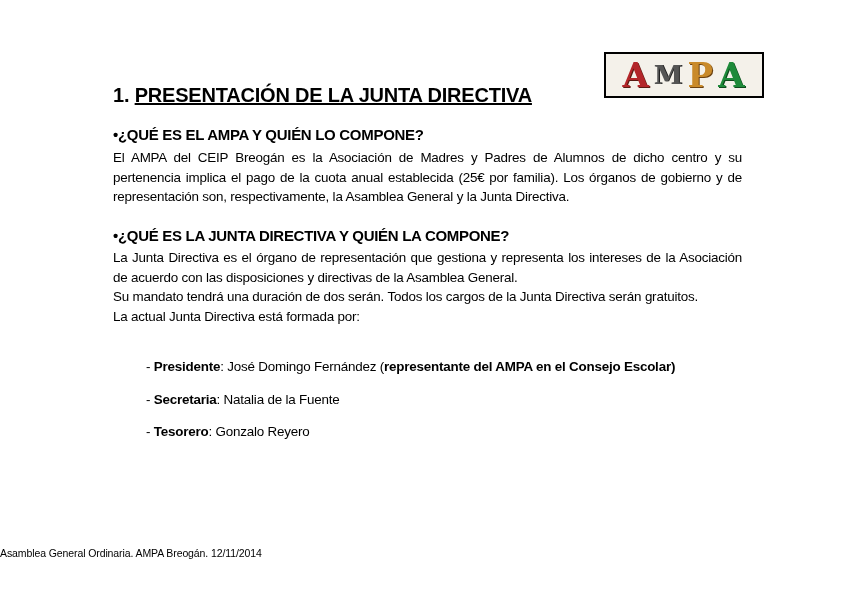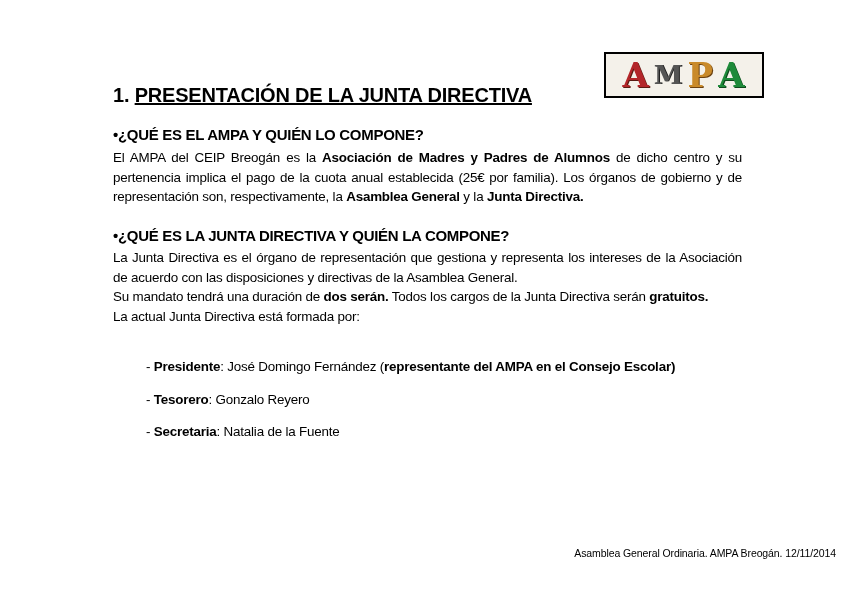--- a/index.html
+++ b/index.html
@@ -14,24 +14,24 @@
   .logo .l1 { color: #b3262a; text-shadow: 1px 1px 0 #5a1a12; }
   .logo .l2 { color: #555; font-size: 26px; text-shadow: 1px 0 0 #222; }
   .logo .l3 { color: #c98a2a; text-shadow: 1px 1px 0 #6a4010; }
   .logo .l4 { color: #1e8a3a; text-shadow: 1px 1px 0 #0d4a1c; }
   .title { position: absolute; left: 113px; top: 84px; font-size: 20px; font-weight: bold;
            white-space: nowrap; letter-spacing: -0.2px; }
   .title .u { text-decoration: underline; }
   .h2 { position: absolute; left: 113px; font-size: 15px; font-weight: bold; white-space: nowrap; letter-spacing: -0.3px; }
   .para { position: absolute; left: 113px; width: 629px; font-size: 13.4px; line-height: 19.5px;
           text-align: justify; letter-spacing: -0.2px; }
-  .para b { font-weight: bold; }
+  .para b { font-weight: normal; }
   .list { position: absolute; left: 146px; top: 345px; font-size: 13.4px; line-height: 20.5px; letter-spacing: -0.2px; }
   .list div { white-space: nowrap; margin-top: 12px; }
-  .footer { position: absolute; left: 16px; width: 820px; top: 547px; text-align: right;
+  .footer { position: absolute; left: 0; width: 820px; top: 547px; text-align: left;
             font-size: 10.5px; letter-spacing: -0.1px; }
 </style>
 </head>
 <body>
 
 <div class="page">
 
   <div class="logo">
     <span class="l1">A</span>
     <span class="l2">M</span>
@@ -53,18 +53,18 @@
   <div class="h2" style="top:227px;">•¿QUÉ ES LA JUNTA DIRECTIVA Y QUIÉN LA COMPONE?</div>
 
   <div class="para" style="top:248px;">
     <div>La Junta Directiva es el órgano de representación que gestiona y representa los intereses de la Asociación de acuerdo con las disposiciones y directivas de la Asamblea General.</div>
     <div><span>Su mandato tendrá una duración de </span><b>dos serán.</b><span> Todos los cargos de la Junta Directiva serán </span><b>gratuitos.</b></div>
     <div>La actual Junta Directiva está formada por:</div>
   </div>
 
   <div class="list">
     <div>- <b>Presidente</b><span>: José Domingo Fernández (</span><b>representante del AMPA en el Consejo Escolar)</b></div>
+    <div>- <b>Secretaria</b><span>: Natalia de la Fuente</span></div>
     <div>- <b>Tesorero</b><span>: Gonzalo Reyero</span></div>
-    <div>- <b>Secretaria</b><span>: Natalia de la Fuente</span></div>
   </div>
 
   <div class="footer">Asamblea General Ordinaria. AMPA Breogán. 12/11/2014</div>
 </div>
 
 </body></html>

